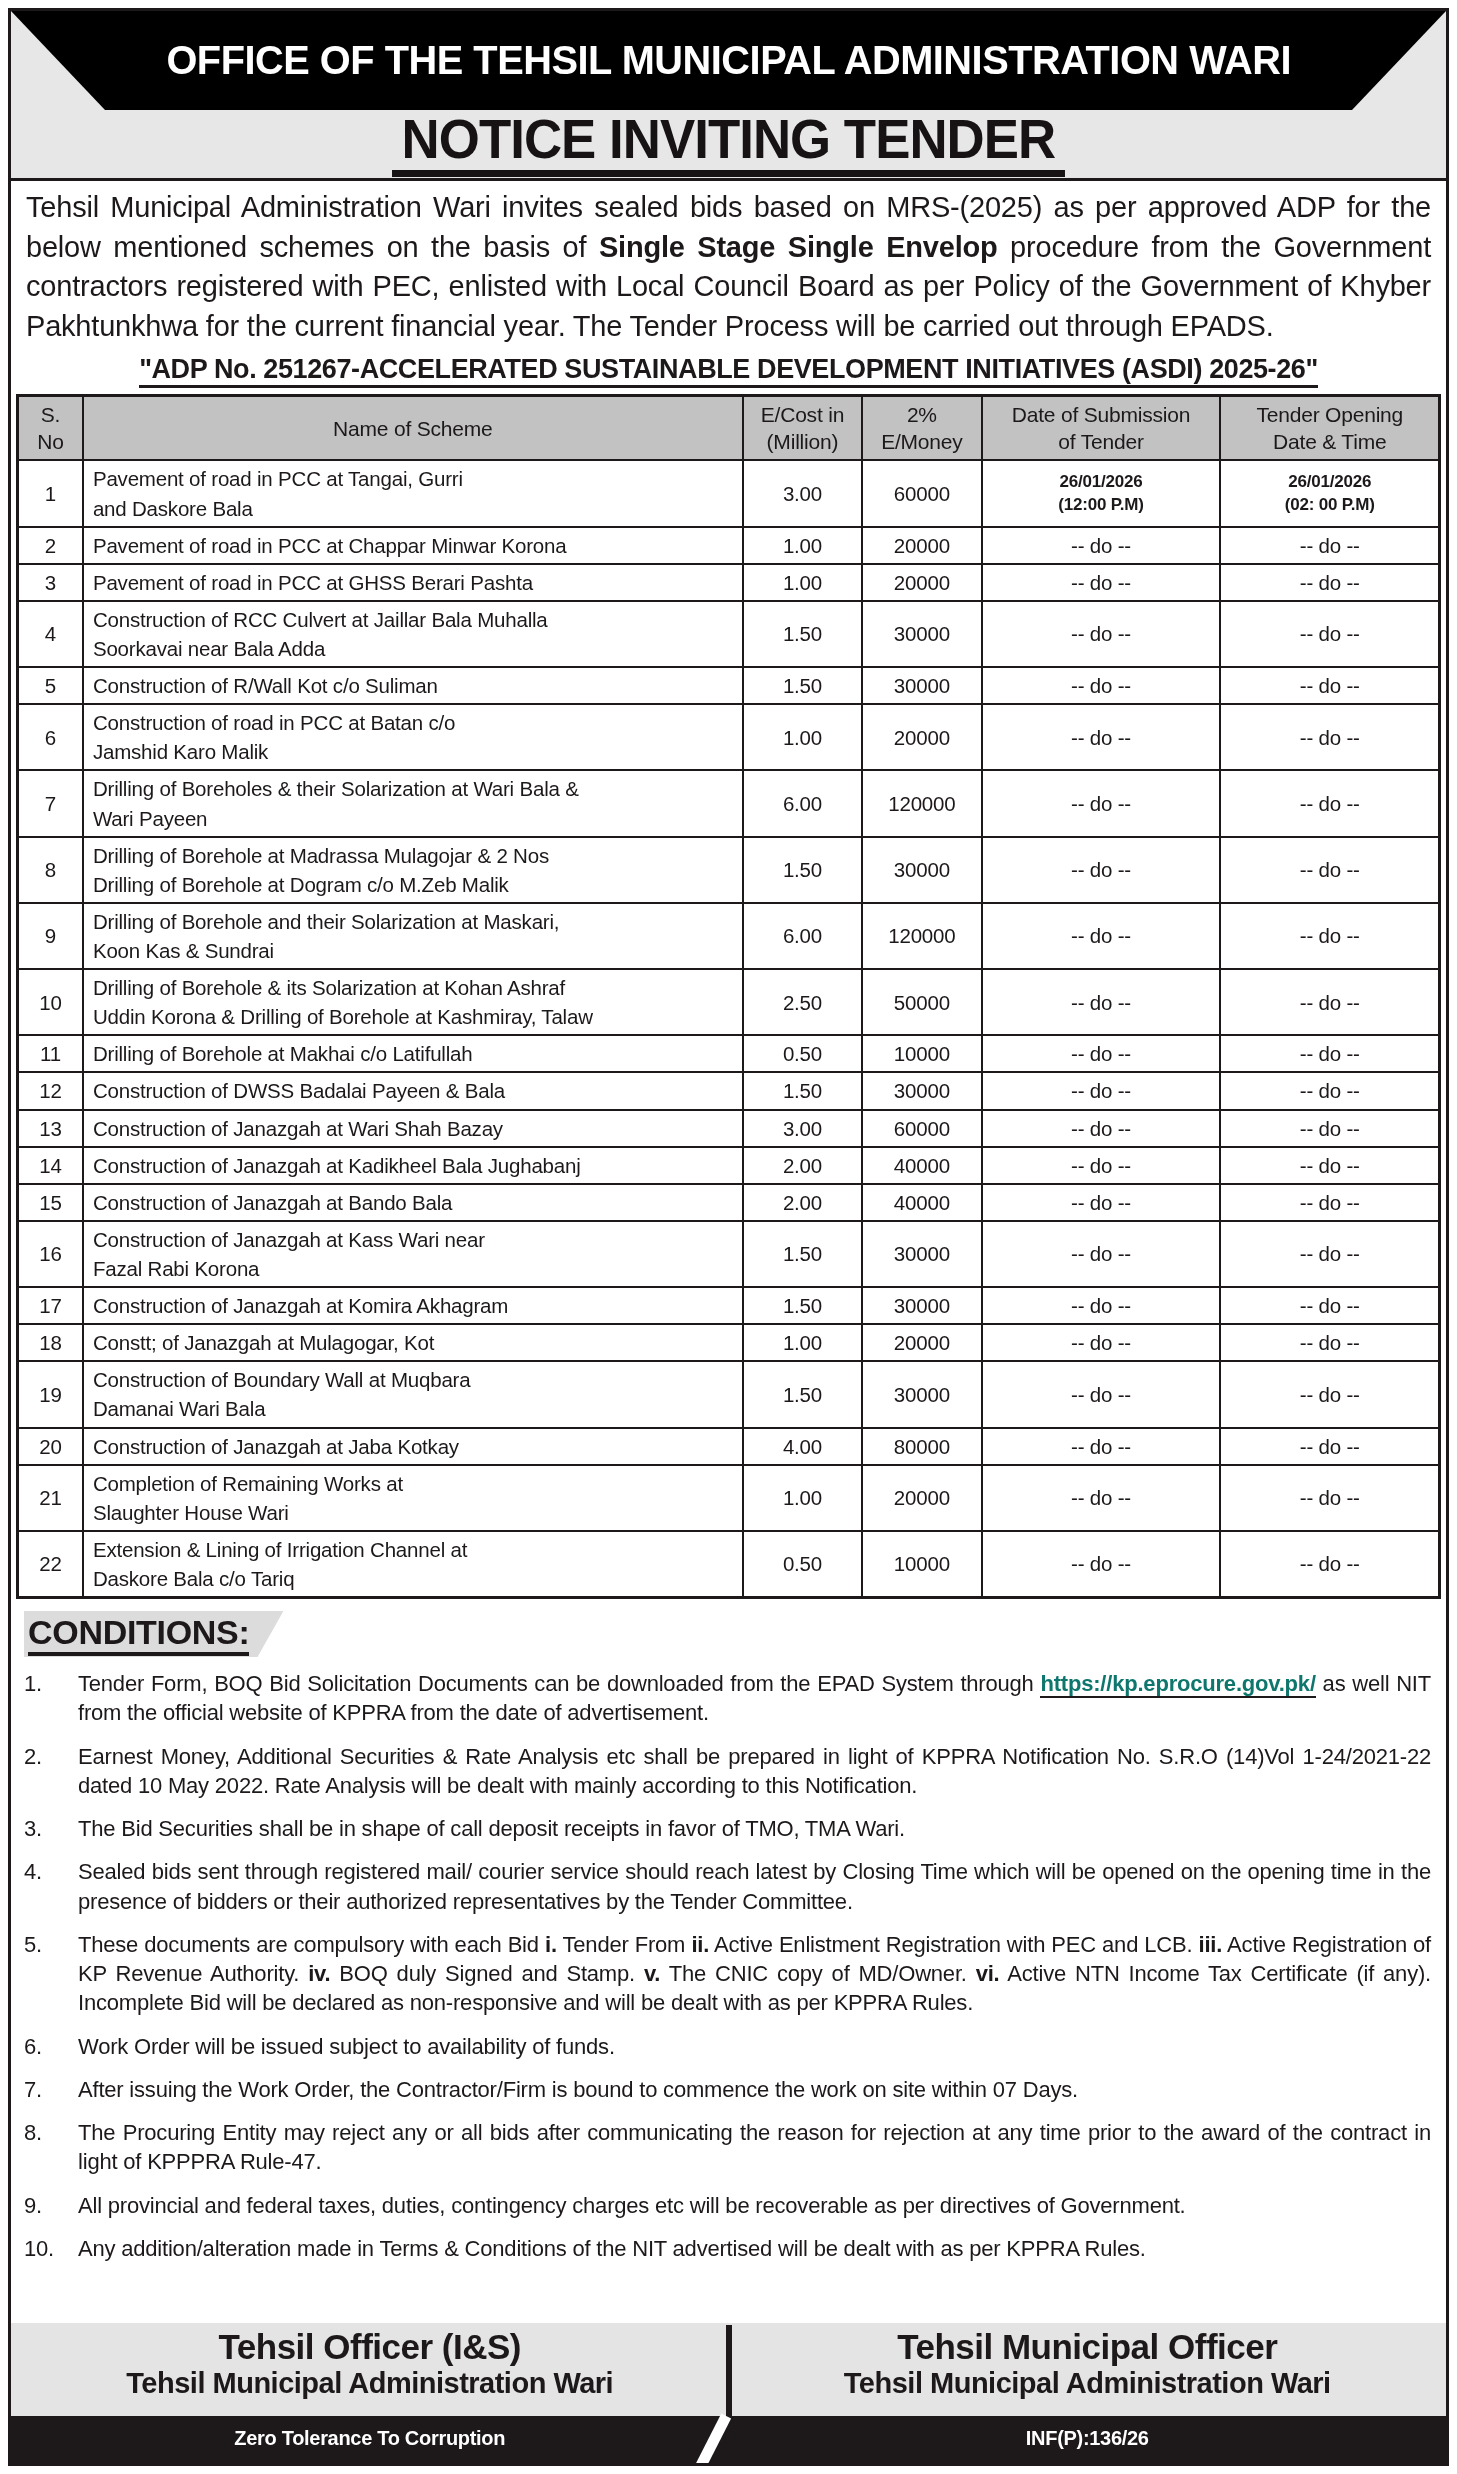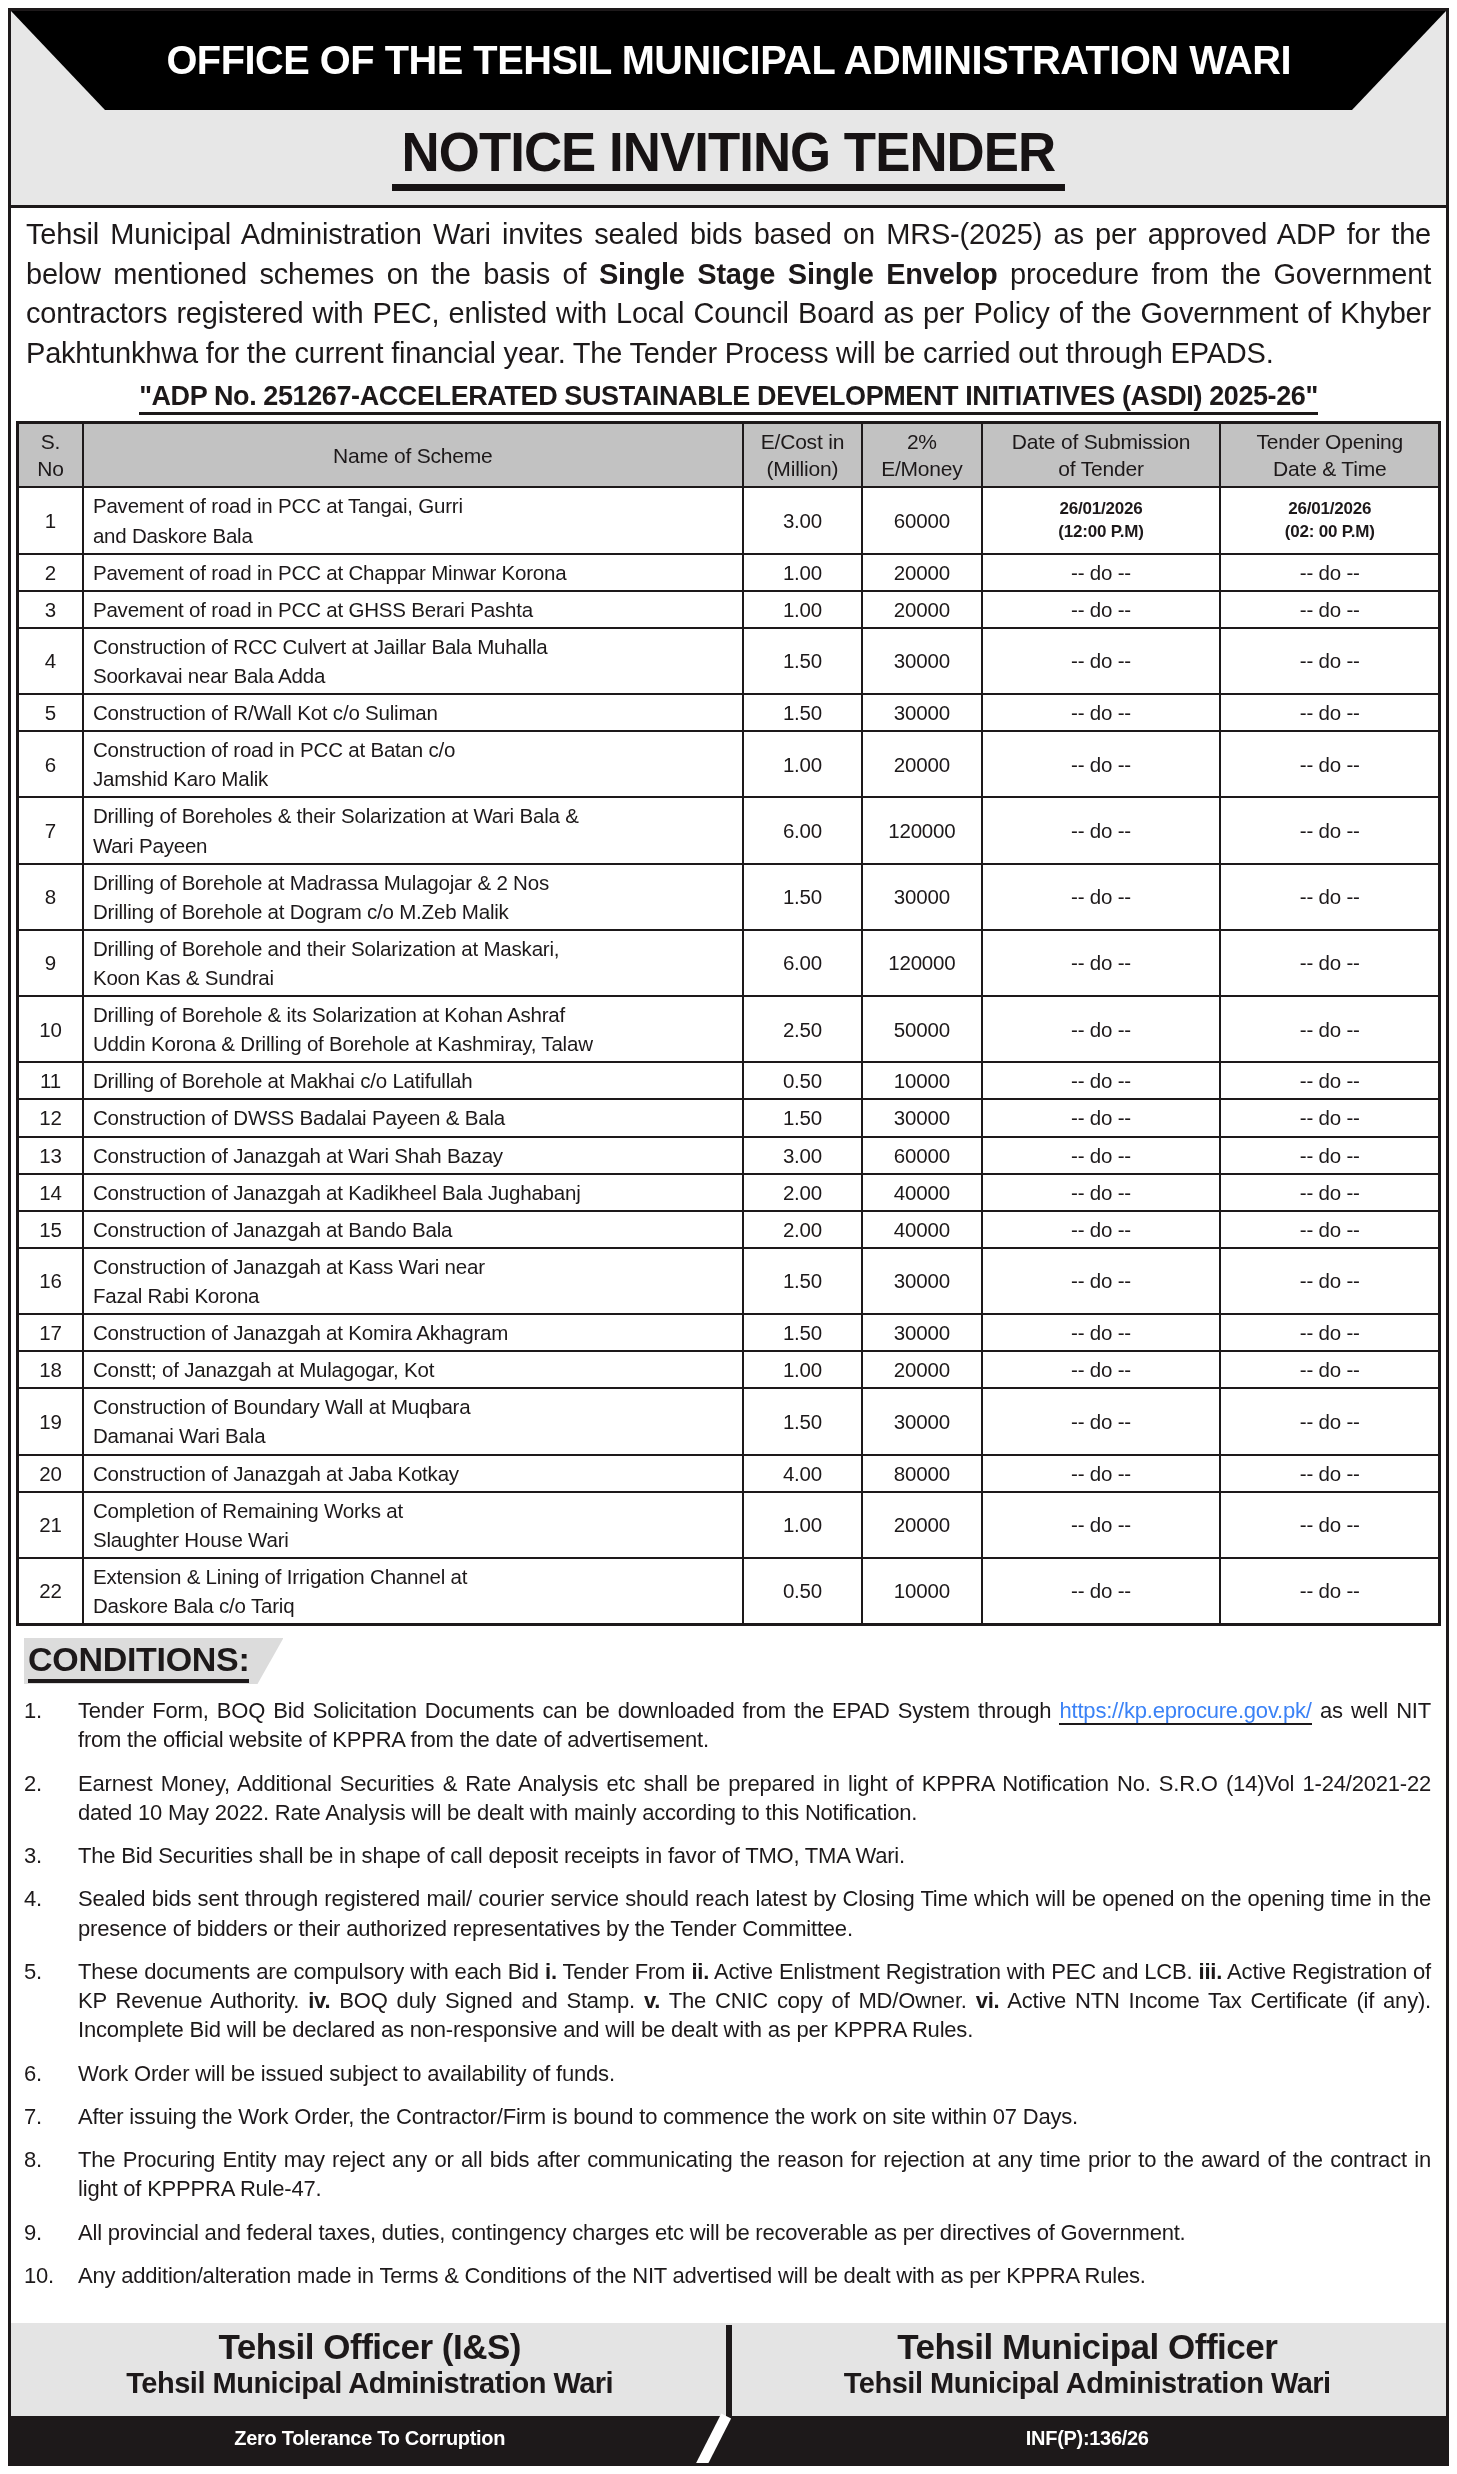--- a/index.html
+++ b/index.html
@@ -16,21 +16,21 @@
   .banner{
     height:99px;flex:none;background:#000000;
     clip-path:polygon(0 0,100% 0,calc(100% - 94px) 100%,94px 100%);
     display:flex;align-items:center;justify-content:center;
   }
   .banner-text{
     color:#ffffff;font-size:41px;font-weight:700;letter-spacing:-0.5px;
     transform:scaleX(0.97);white-space:nowrap;
   }
   
-  .title-zone{height:95px;flex:none;display:flex;align-items:center;justify-content:center;}
+  .title-zone{height:68px;flex:none;display:flex;align-items:center;justify-content:center;}
   .notice-title{
     font-size:55px;font-weight:800;letter-spacing:-1px;color:#171314;
     border-bottom:7px solid #171314;padding:0 10px 2px 10px;line-height:1.05;
     transform:scaleX(0.96);white-space:nowrap;
   }
   
   .content{
     flex:1;background:#ffffff;border-top:3px solid #1d191a;
     display:flex;flex-direction:column;overflow:hidden;
   }
@@ -68,21 +68,21 @@
     clip-path:polygon(0 0,100% 0,calc(100% - 26px) 100%,0 100%);
   }
   .cond-heading{
     font-size:34px;font-weight:800;letter-spacing:-0.3px;
     border-bottom:4px solid #1d191a;padding-bottom:1px;
   }
   .cond-item{display:flex;margin-bottom:14px;font-size:22px;line-height:1.33;}
   .cond-num{flex:none;width:54px;letter-spacing:-0.2px;}
   .cond-text{flex:1;text-align:justify;letter-spacing:-0.2px;}
   .cond-text .seg-bold{font-weight:700;}
-  .cond-text .seg-link{font-weight:400;text-decoration:none;border-bottom:2.5px solid #1d191a;color:#3b82f6;}
+  .cond-text .seg-link{font-weight:700;text-decoration:none;border-bottom:2.5px solid #1d191a;color:#0f766e;}
   
   .sig-band{height:93px;flex:none;background:#e4e4e4;display:flex;position:relative;}
   .sig-col{flex:1;text-align:center;padding-top:3px;}
   .sig-title{font-size:35px;font-weight:800;line-height:1.2;letter-spacing:-0.5px;}
   .sig-sub{font-size:29px;font-weight:700;line-height:1.1;letter-spacing:-0.5px;}
   .sig-divider{position:absolute;left:calc(50% - 3px);top:2px;bottom:0;width:6px;background:#1d191a;}
   
   .bottom-bar{height:47px;flex:none;background:#1d191a;position:relative;}
   .bar-text{
     position:absolute;top:0;width:50%;text-align:center;color:#ffffff;

